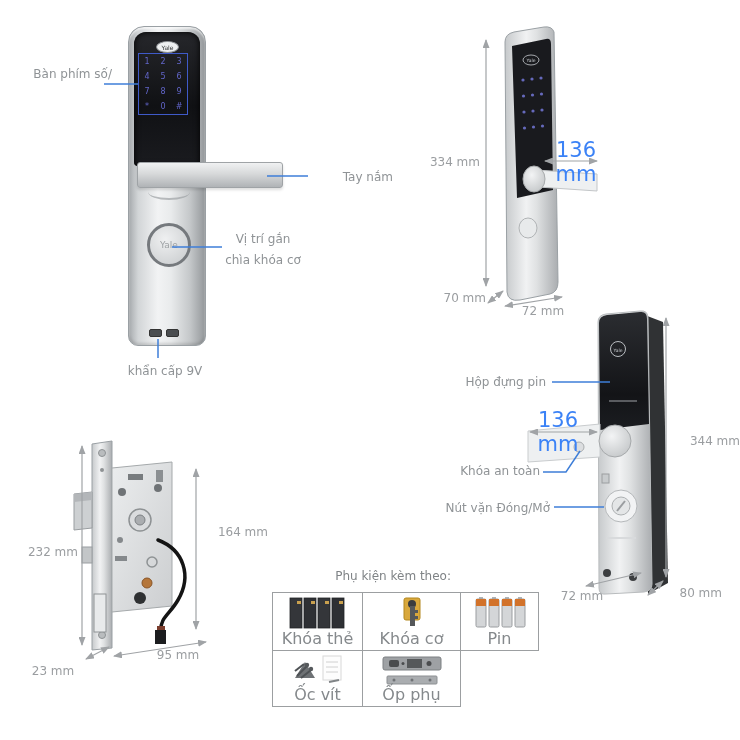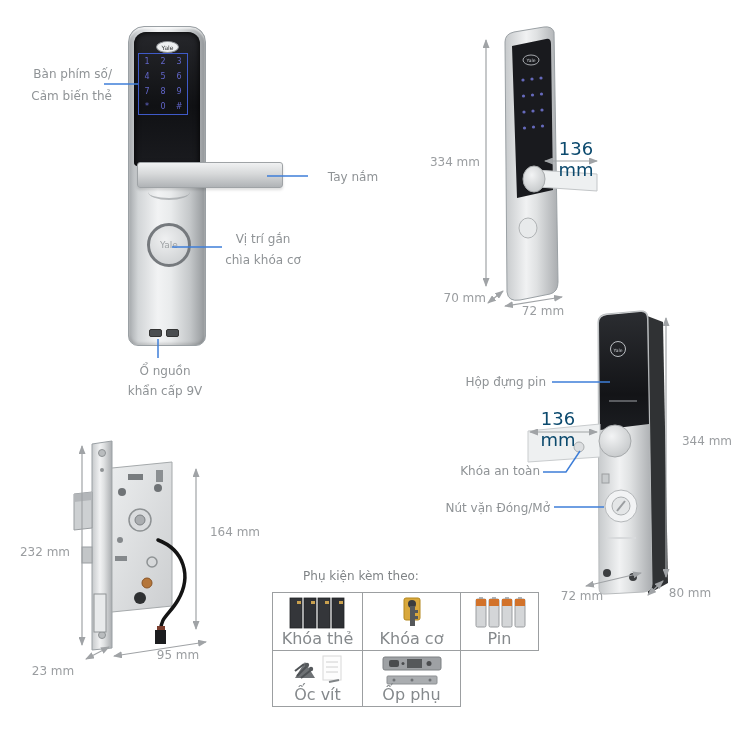--- a/index.html
+++ b/index.html
@@ -1,22 +1,22 @@
 <!DOCTYPE html>
 <html><head>
 <meta charset="utf-8">
 <style>
   *{margin:0;padding:0;box-sizing:border-box}
   html,body{width:740px;height:740px}
   body{position:relative;background:#ffffff;font-family:"DejaVu Sans","Liberation Sans",sans-serif;overflow:hidden}
   .abs{position:absolute}
   .lbl{position:absolute;color:#8f9396;font-size:12px;line-height:21px;z-index:10}
   .dim{position:absolute;color:#9a9da0;font-size:12px;z-index:10}
-  .dimblue{position:absolute;color:#0c4a6e;font-size:18px;z-index:10}
-  .tr{text-align:right}.tc{text-align:center}.tl{text-align:center}
+  .dimblue{position:absolute;color:#3b82f6;font-size:21px;z-index:10}
+  .tr{text-align:right}.tc{text-align:center}.tl{text-align:right}
 
   
   #front{left:128px;top:26px;width:78px;height:320px;z-index:2}
   .front-body{position:absolute;left:0;top:0;width:78px;height:320px;
     border:1px solid #9aa0a4;border-radius:16px 16px 10px 10px;
     background:linear-gradient(90deg,#a7abae 0%,#d2d5d7 12%,#f2f3f4 38%,#e9ebec 55%,#c5c8ca 80%,#94989b 100%);
     box-shadow:inset 0 2px 2px #ffffffaa, inset 0 -2px 3px #00000022}
   .front-panel{position:absolute;left:6px;top:6px;width:66px;height:134px;
     border-radius:12px 12px 4px 4px;
     background:linear-gradient(180deg,#26272b 0%,#101114 55%,#1a1b1f 100%);
@@ -203,29 +203,27 @@
     <line x1="172" y1="247" x2="222" y2="247"></line>
     <line x1="158" y1="339" x2="158" y2="358"></line>
     <line x1="552" y1="382" x2="610" y2="382"></line>
     <polyline points="543,472 566,472 580,451"></polyline>
     <line x1="554" y1="507" x2="604" y2="507"></line>
   </g>
 </svg>
 
 <div class="lbl tr" style="left:2px;top:63px;width:110px;line-height:22px">
   <div>Bàn phím số/</div>
-  <div>Cảm biến thẻ</div>
 </div>
 <div class="lbl tl" style="left:313px;top:167px;width:80px">Tay nắm</div>
 <div class="lbl tc" style="left:208px;top:229px;width:110px">
   <div>Vị trí gắn</div>
   <div>chìa khóa cơ</div>
 </div>
 <div class="lbl tc" style="left:108px;top:361px;width:114px;line-height:20px">
-  <div>Ổ nguồn</div>
   <div>khẩn cấp 9V</div>
 </div>
 
 <div class="dim tr" style="left:414px;top:155px;width:66px">334 mm</div>
 <div class="dimblue tc" style="left:541px;top:138px;width:70px">136 mm</div>
 <div class="dim tr" style="left:430px;top:291px;width:56px">70 mm</div>
 <div class="dim tc" style="left:510px;top:304px;width:66px">72 mm</div>
 
 <div class="lbl tr" style="left:440px;top:372px;width:106px">Hộp đựng pin</div>
 <div class="dimblue tc" style="left:523px;top:408px;width:70px">136 mm</div>

